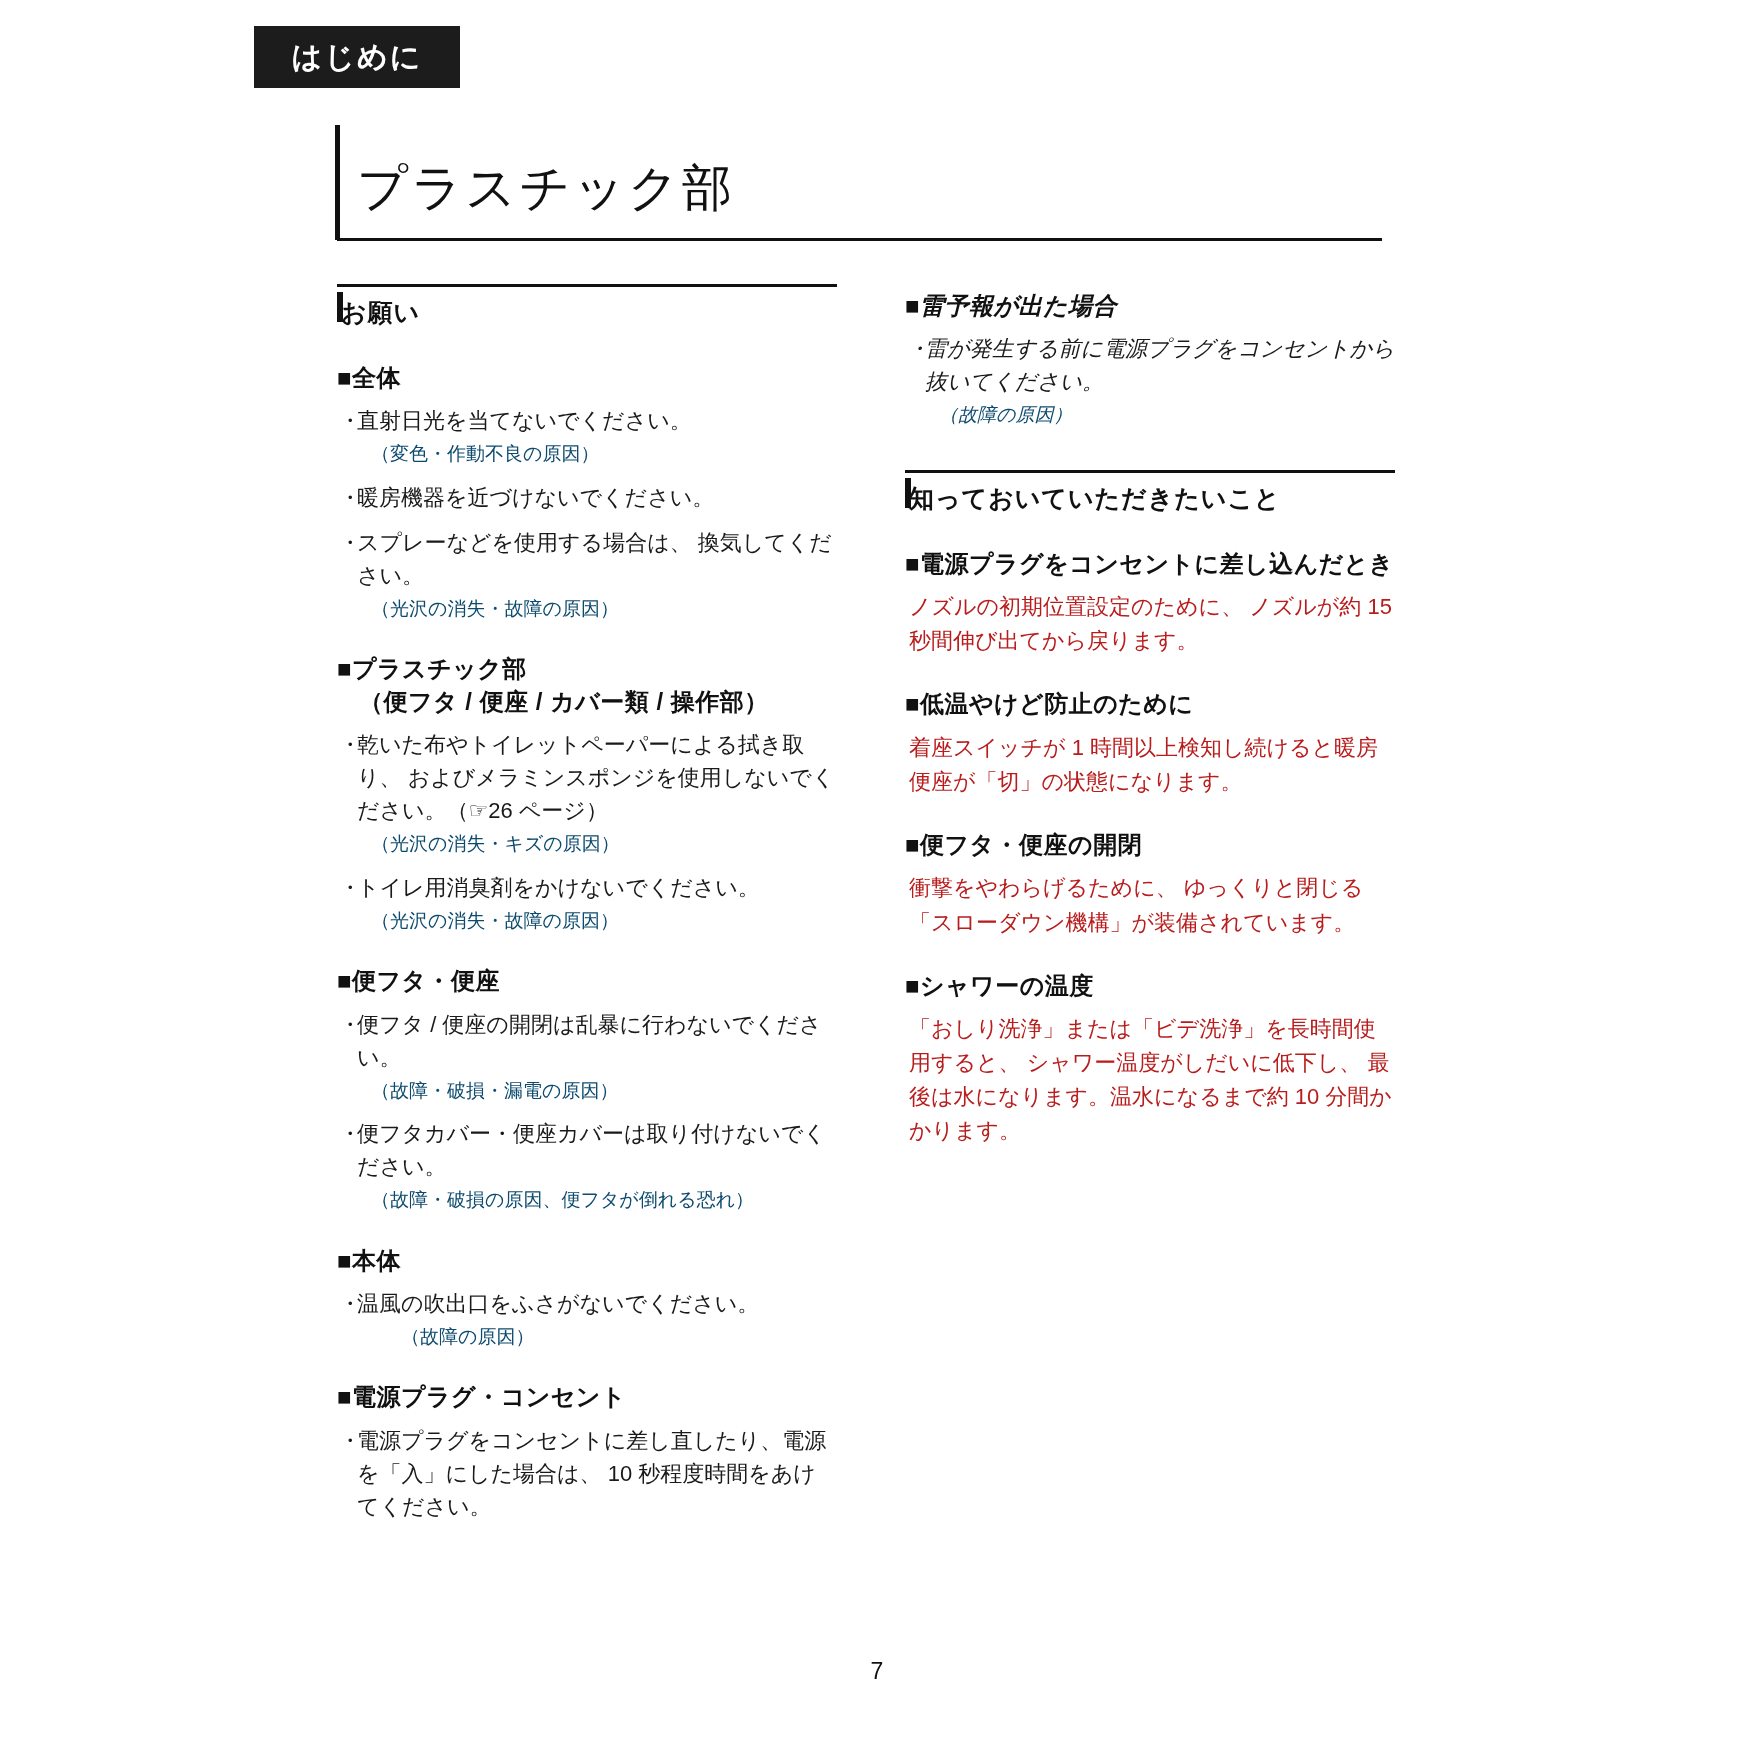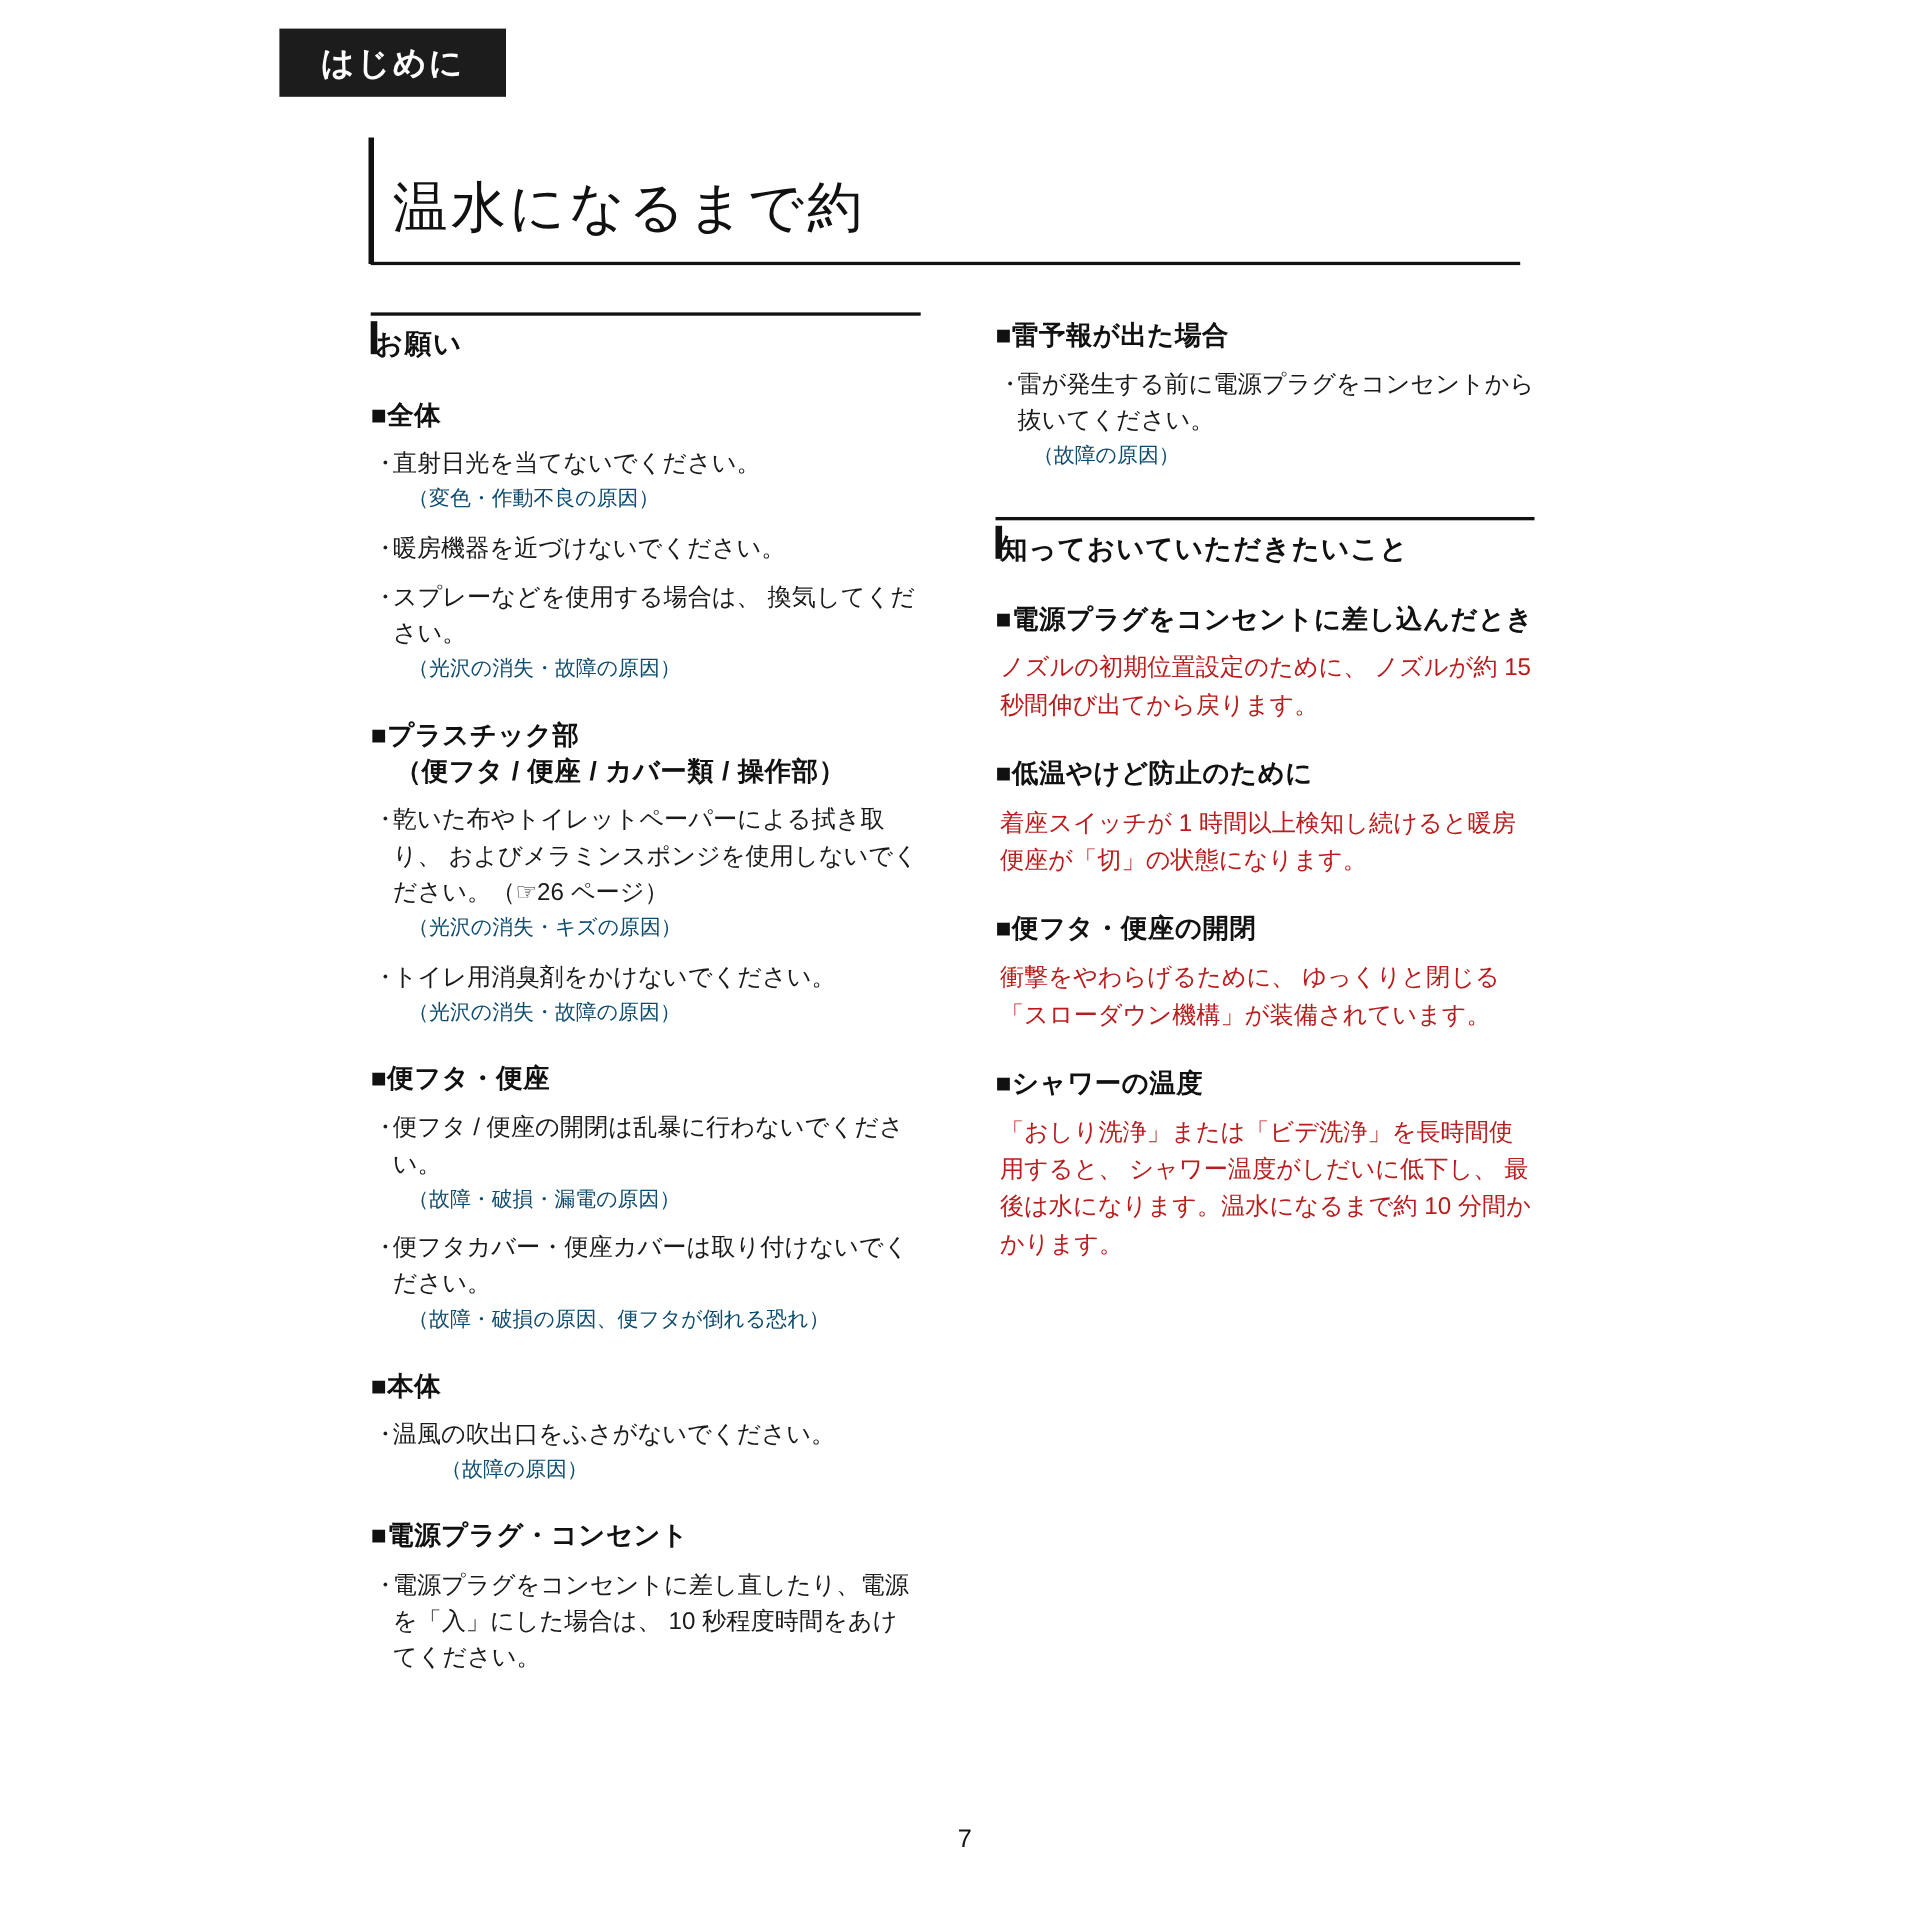--- a/index.html
+++ b/index.html
@@ -142,41 +142,41 @@
 
   .para {
     font-size: 22px;
     line-height: 1.55;
     margin: 0 0 8px 0;
     padding-left: 4px;
     color: #b91c1c;
   }
 
   .blk { margin-bottom: 30px; }
-  .blk-lg { margin-bottom: 46px; }
+  .blk-lg { margin-bottom: 46px; font-style: italic; }
 
   .pagenum {
     position: absolute;
     left: 0; right: 0;
     top: 1658px;
     text-align: center;
     font-size: 23px;
     color: #111;
   }
 </style>
 </head>
 <body>
 
 <div class="page">
 
   <div class="header-tab">はじめに</div>
 
   <div class="title-wrap">
     <div class="title-bar-left"></div>
-    <div class="page-title">温水になるまで約</div>
+    <div class="page-title">プラスチック部</div>
     <div class="title-underline"></div>
   </div>
 
   <div class="col col-left">
 
     <div class="section">
       <div class="section-head">お願い</div>
     </div>
 
     <div class="blk">

